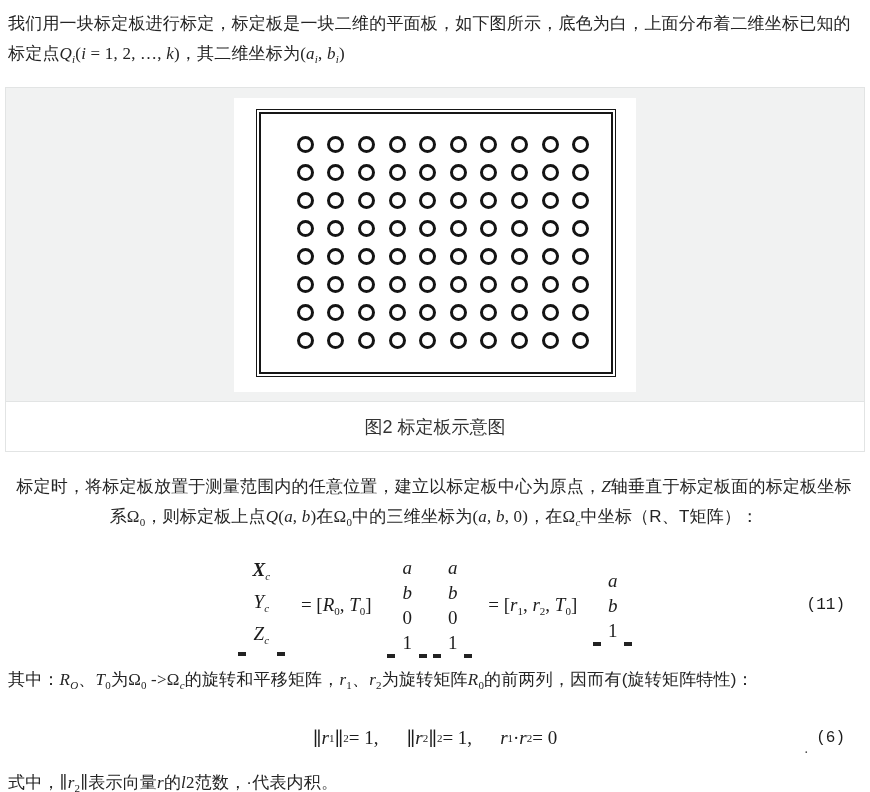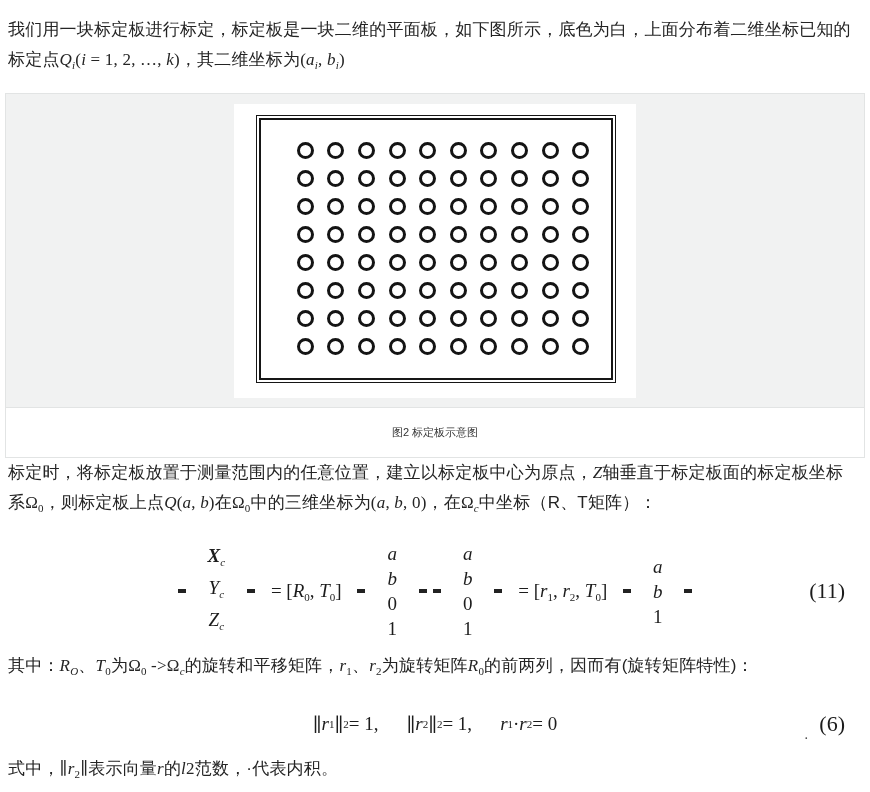--- a/index.html
+++ b/index.html
@@ -2,22 +2,22 @@
 <html><head>
 <meta charset="utf-8">
 <style>
   html,body{margin:0;padding:0;}
   body{
     width:870px;height:792px;background:#ffffff;color:#242424;
     font-family:"Liberation Sans","DejaVu Sans",sans-serif;
     font-size:17px;overflow:hidden;
   }
   .para{margin:0 10px 0 8px;line-height:30px;letter-spacing:.2px;}
-  #p1{padding-top:15px;}
-  #p2{}
+  #p1{padding-top:9px;}
+  #p2{margin-top:20px;text-align:center;}
   #p3{margin-top:4px;}
   #p4{margin-top:8px;}
 
   
   .k-txt{font-family:"Liberation Sans","DejaVu Sans",sans-serif;}
   .k-m{font-family:"Liberation Serif","DejaVu Serif",serif;font-style:italic;}
   .k-mb{font-family:"Liberation Serif","DejaVu Serif",serif;font-style:italic;font-weight:bold;}
   .k-mn{font-family:"Liberation Serif","DejaVu Serif",serif;}
   .k-sub{font-family:"Liberation Serif","DejaVu Serif",serif;font-size:11px;vertical-align:-4px;}
   .k-subi{font-family:"Liberation Serif","DejaVu Serif",serif;font-style:italic;font-size:11px;vertical-align:-4px;}
@@ -26,33 +26,33 @@
   
   .figure{margin:13px 5px 0 5px;border:1px solid #e2e4e4;background:#f1f2f2;}
   .fig-img{height:313px;display:flex;align-items:center;justify-content:center;}
   .board{width:402px;height:294px;background:#ffffff;position:relative;}
   .board-rect{position:absolute;left:22px;top:11px;right:20px;bottom:15px;border:1.5px solid #161616;}
   .board-rect-inner{position:absolute;left:2px;top:2px;right:2px;bottom:2px;border:2px solid #161616;}
   .circles{position:absolute;left:56px;right:40px;top:33px;bottom:37px;
     display:grid;align-items:center;justify-items:center;}
   .circle{width:11px;height:11px;border:3.2px solid #141414;border-radius:50%;background:#fff;box-sizing:content-box;}
   .caption-bar{background:#ffffff;border-top:1px solid #e2e4e4;height:49px;
-    display:flex;align-items:center;justify-content:center;font-size:11px;color:#333;}
+    display:flex;align-items:center;justify-content:center;font-size:18px;color:#333;}
 
   
   .eq-block{position:relative;display:flex;align-items:center;justify-content:center;
     font-family:"Liberation Serif","DejaVu Serif",serif;font-size:19px;color:#1c1c1c;}
   #eq11{margin-top:12px;min-height:112px;}
   #eq12{margin-top:16px;min-height:44px;}
   .eq-main{display:flex;align-items:center;}
   .eq-seg{margin:0 8px;white-space:pre;}
   .eq-number{position:absolute;right:25px;top:50%;transform:translateY(-50%);
-    font-family:Liberation Serif, serif;font-size:22px;color:#1c1c1c;}
+    font-family:Liberation Mono, monospace;font-size:16px;color:#1c1c1c;}
   .eq12-dot{position:absolute;right:62px;top:56%;font-size:14px;color:#444;}
-  .vec{display:inline-flex;align-items:center;margin:0 3px;gap:15px;}
+  .vec{display:inline-flex;align-items:flex-end;margin:0 3px;}
   .vcol{display:flex;flex-direction:column;justify-content:center;padding:3px 7px;}
   .vrow{text-align:center;line-height:25px;}
   .br{width:6px;}
   .br-l{border-left:2px solid #222;border-top:2px solid #222;border-bottom:2px solid #222;}
   .br-r{border-right:2px solid #222;border-top:2px solid #222;border-bottom:2px solid #222;}
 </style>
 </head>
 <body>
 
 <div id="p1" class="para"><span class="k-txt">我们用一块标定板进行标定，标定板是一块二维的平面板，如下图所示，底色为白，上面分布着二维坐标已知的标定点</span><span class="k-m">Q</span><span class="k-subi">i</span><span class="k-mn">(</span><span class="k-m">i</span><span class="k-mn"> = 1, 2, …, </span><span class="k-m">k</span><span class="k-mn">)</span><span class="k-txt">，其二维坐标为</span><span class="k-mn">(</span><span class="k-m">a</span><span class="k-subi">i</span><span class="k-mn">, </span><span class="k-m">b</span><span class="k-subi">i</span><span class="k-mn">)</span></div>

